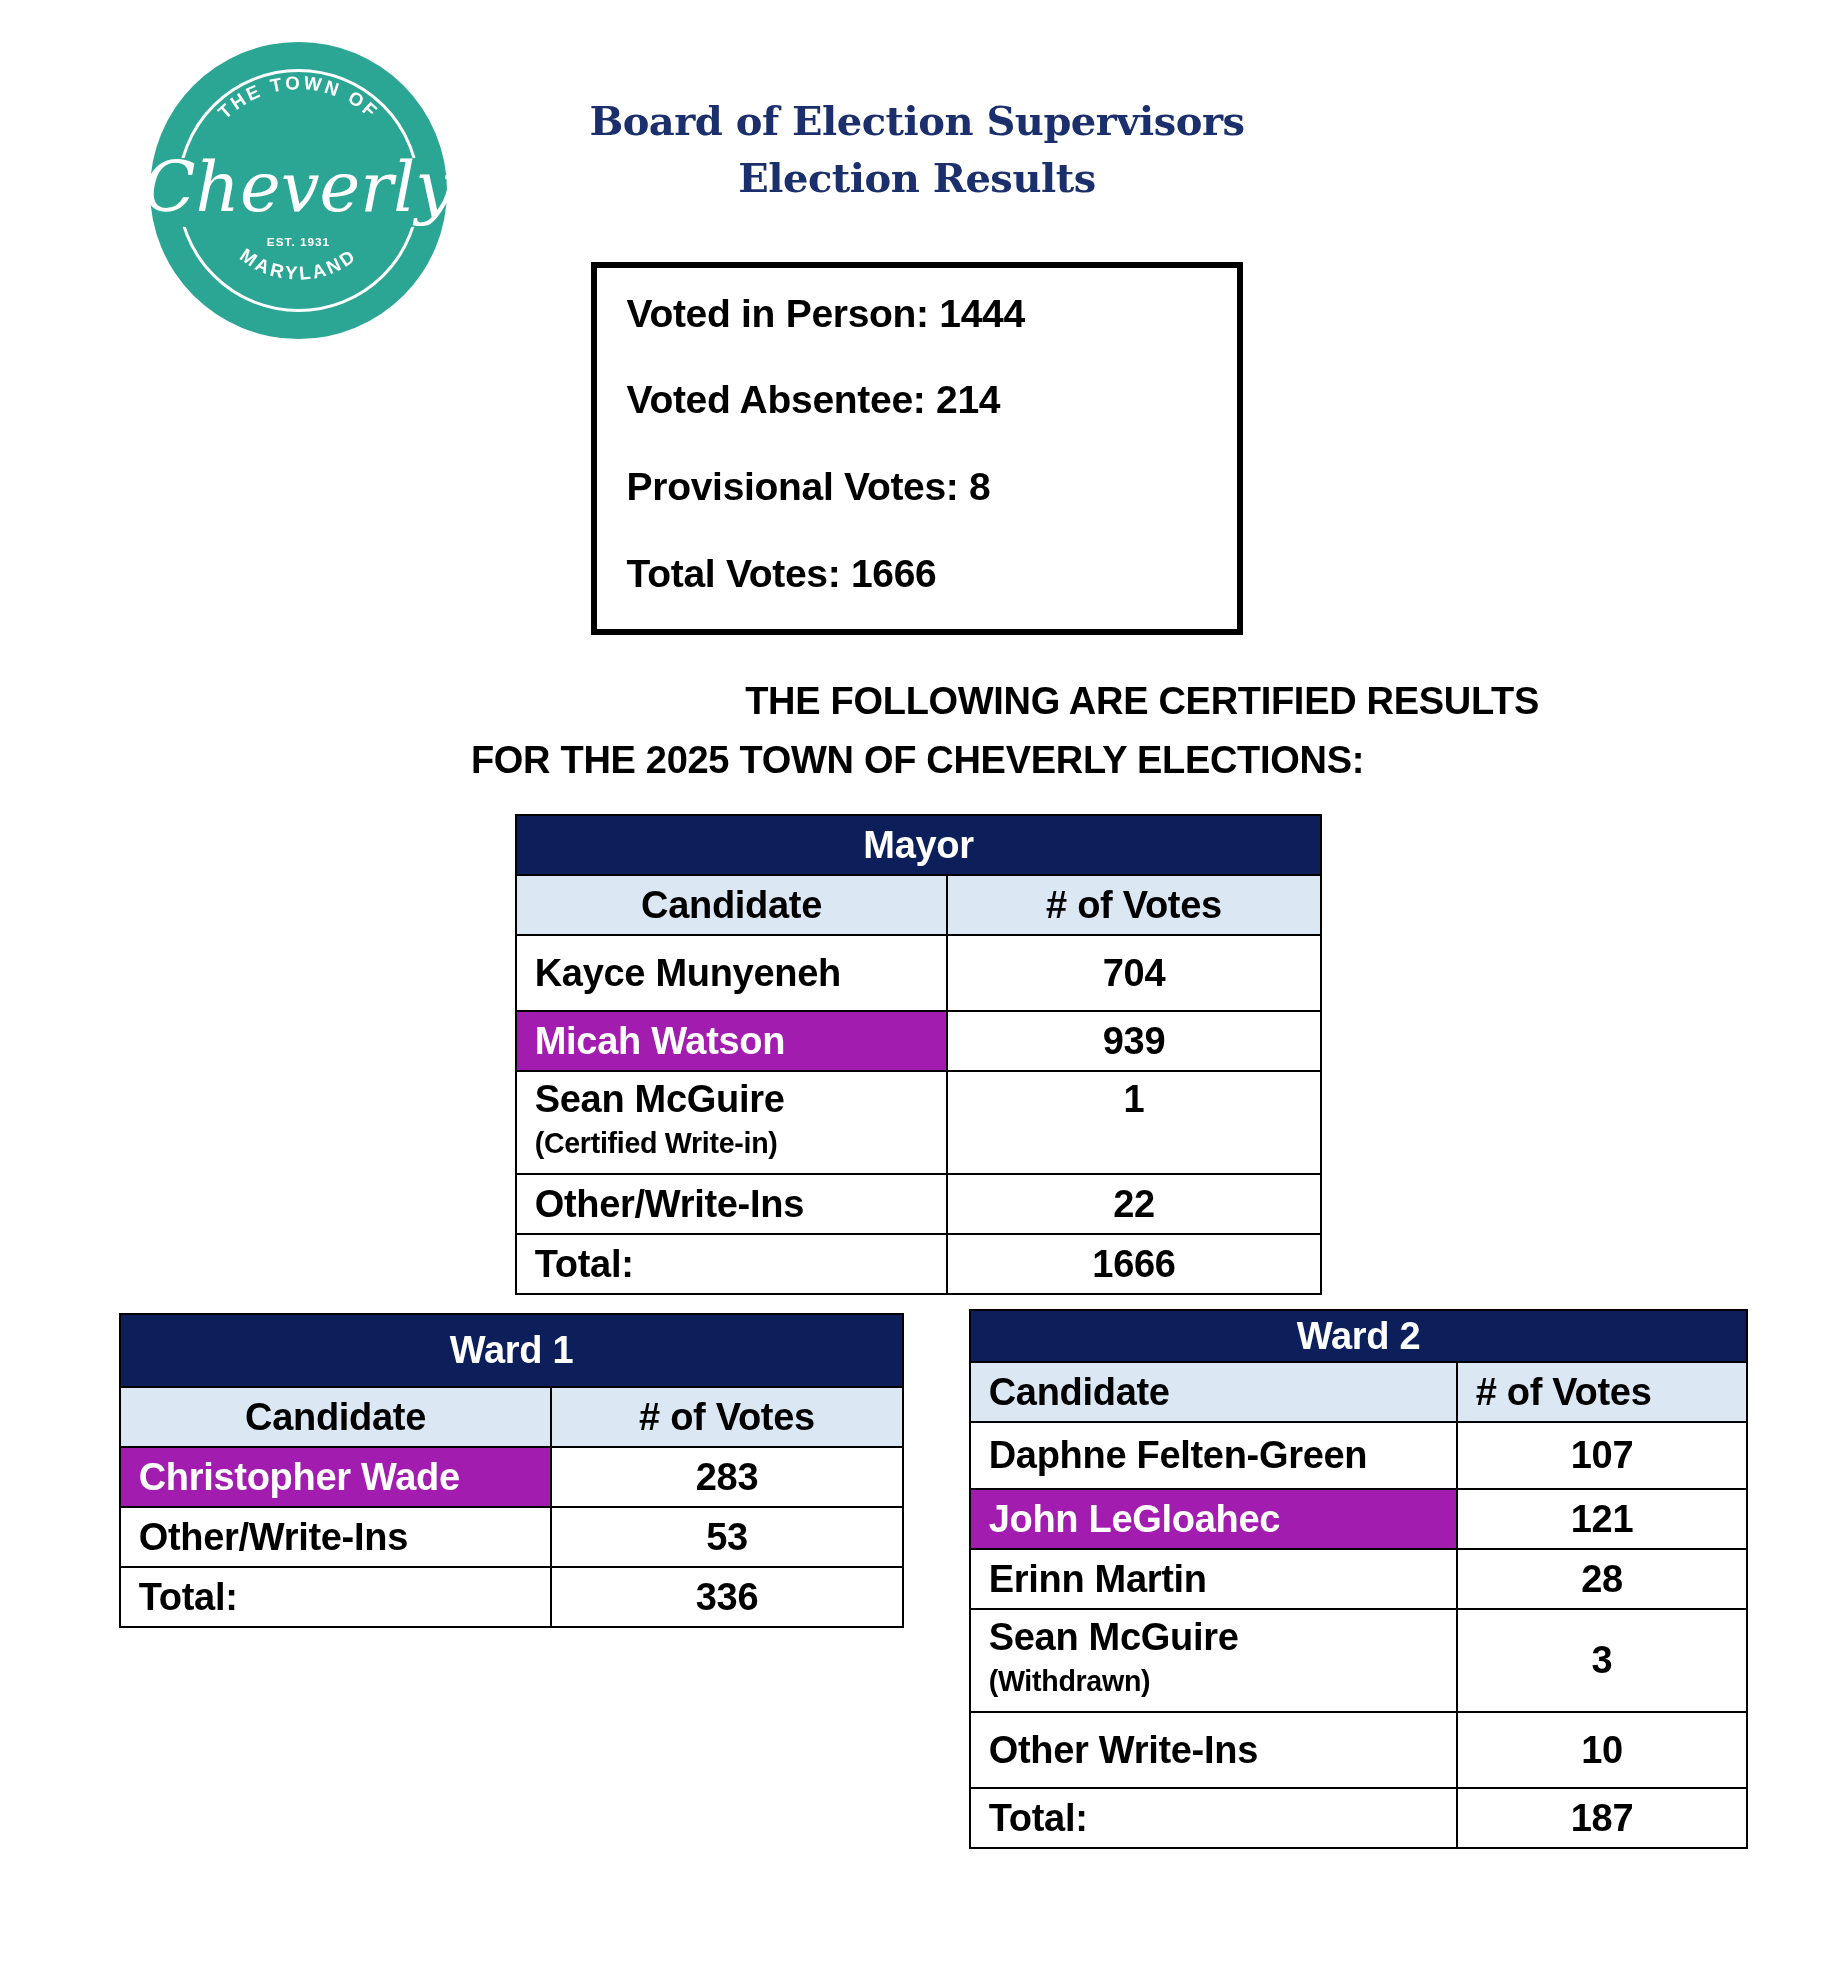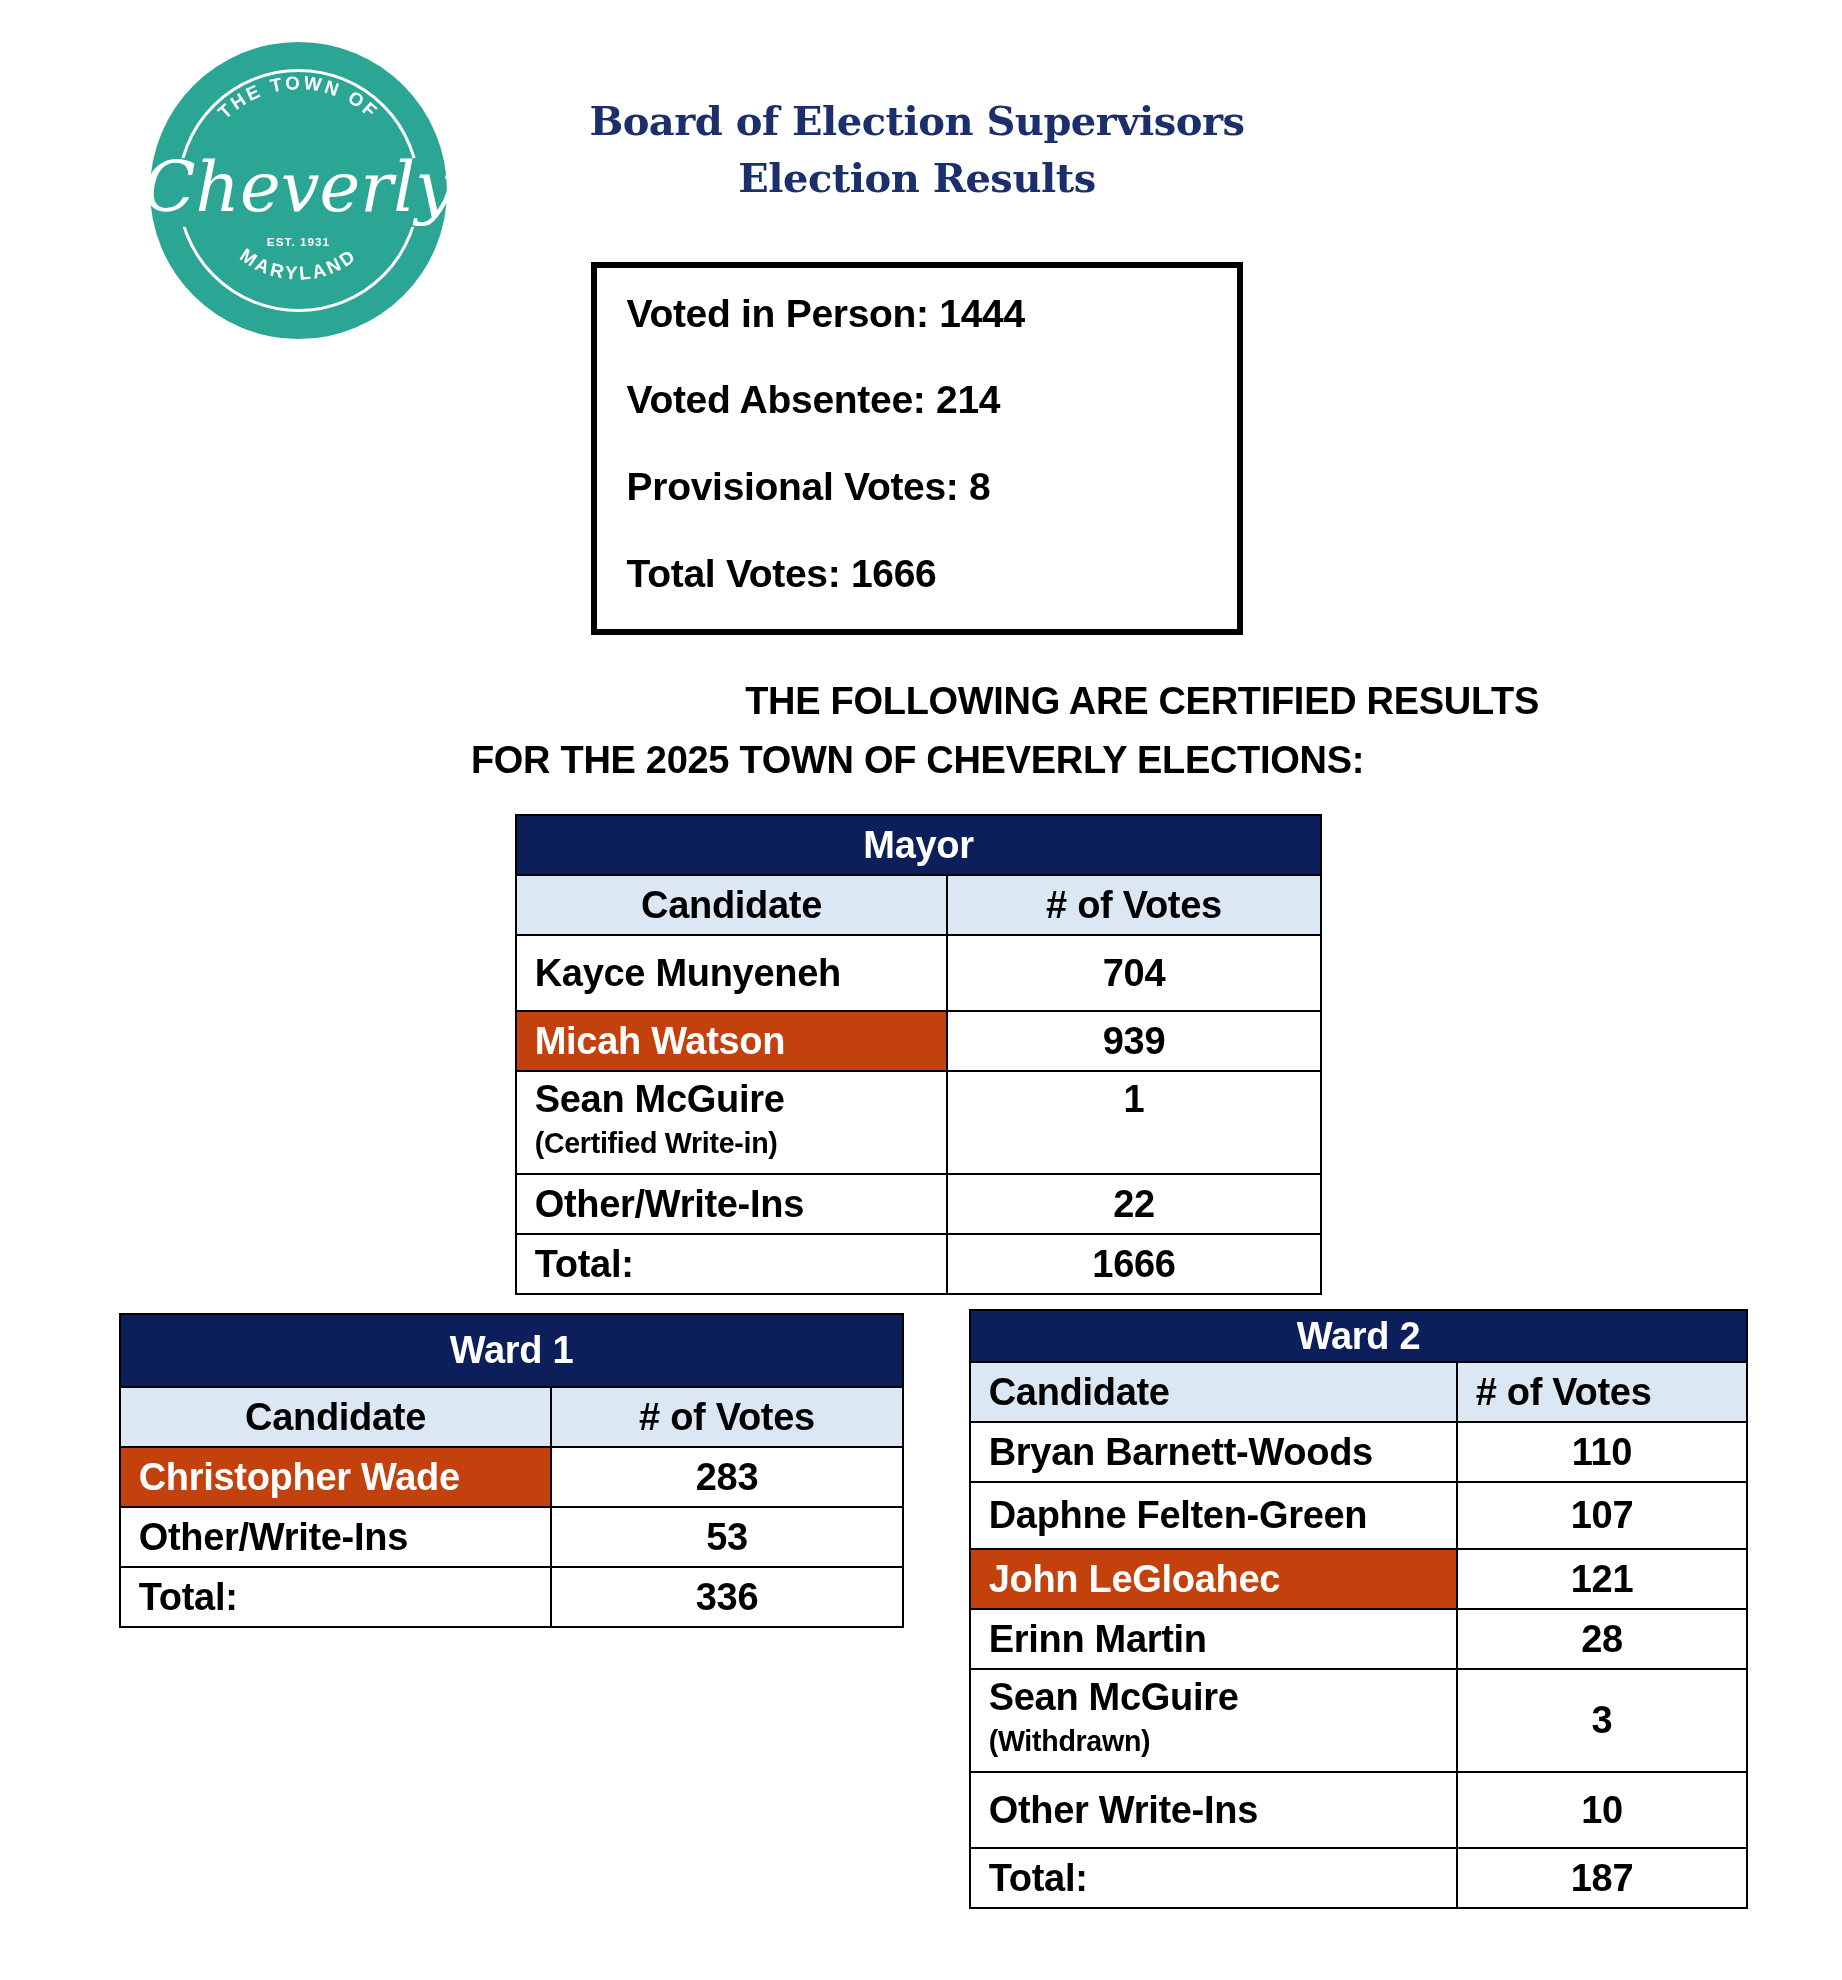--- a/index.html
+++ b/index.html
@@ -16,21 +16,21 @@
   .stats .line { position:absolute; left:29.6px; font-size:39px; font-weight:bold; white-space:nowrap;
                  letter-spacing:-0.3px; }
   .cert { position:absolute; left:296px; width:1243px; text-align:center; font-size:38px; font-weight:bold;
           letter-spacing:-0.3px; white-space:nowrap; }
   table.res { position:absolute; border-collapse:collapse; table-layout:fixed; }
   table.res td, table.res th { border:2.5px solid #000; padding:0 17.7px; font-size:38px; font-weight:bold;
           box-sizing:border-box; white-space:nowrap; overflow:hidden; letter-spacing:-0.3px; }
   table.res th.section { background:#0c1f5a; color:#fff; text-align:center; font-weight:bold; }
   table.res th.colhdr { background:#dce7f4; font-weight:bold; }
   table.res td.votes { text-align:center; }
-  table.res td.winner { background:#c2410c; color:#fff; }
+  table.res td.winner { background:#a21caf; color:#fff; }
   .note { display:block; font-size:28.6px; margin-top:5.9px; }
   .center { text-align:center; }
   .left { text-align:left; }
 </style>
 </head>
 <body>
 
 <div class="logo">
   <svg width="297" height="297" viewBox="0 0 302 302">
     <defs>
@@ -136,24 +136,20 @@
       <col style="width:290px">
     </colgroup>
   <tbody>
       <tr style="height:52px;">
     <th class="section" colspan="2">Ward 2</th>
   </tr>
   <tr style="height:60px;">
     <th class="colhdr left">Candidate</th>
     <th class="colhdr left"># of Votes</th>
   </tr>
-  <tr style="height:60px;">
-    <td>Bryan Barnett-Woods</td>
-    <td class="votes">110</td>
-  </tr>
   <tr style="height:67px;">
     <td>Daphne Felten-Green</td>
     <td class="votes">107</td>
   </tr>
   <tr style="height:60px;">
     <td class="winner">John LeGloahec</td>
     <td class="votes">121</td>
   </tr>
   <tr style="height:60px;">
     <td>Erinn Martin</td>

